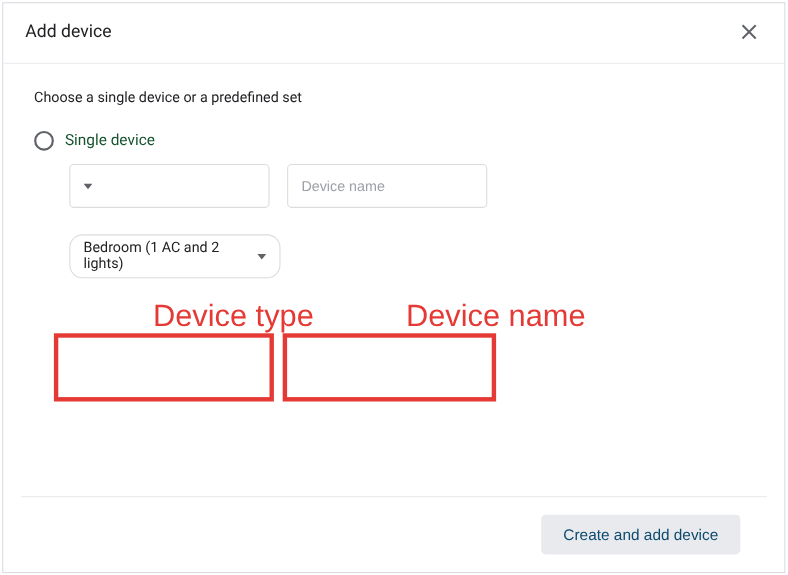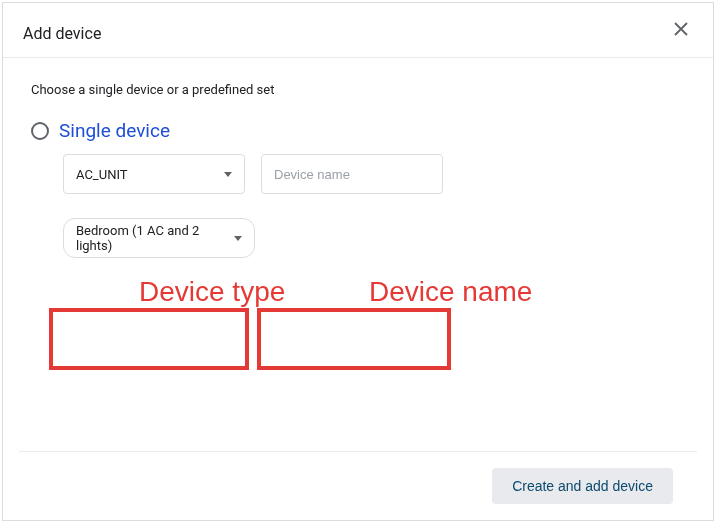--- a/index.html
+++ b/index.html
@@ -18,21 +18,21 @@
       width: 712px;
       height: 519px;
       border: 1px solid #dadce0;
       margin: 2px;
       display: flex;
       flex-direction: column;
       position: relative;
     }
     .dialog-header {
       display: flex;
-      align-items: flex-end;
+      align-items: flex-start;
       justify-content: space-between;
       padding: 16px 20px 14px 20px;
       border-bottom: 1px solid #e8eaed;
     }
     .dialog-title {
       font-size: 16px;
       font-weight: 400;
       color: #202124;
     }
     .close-btn {
@@ -67,22 +67,22 @@
     .radio {
       width: 18px;
       height: 18px;
       border: 2px solid #5f6368;
       border-radius: 50%;
       background: #fff;
       cursor: pointer;
       flex-shrink: 0;
     }
     .option-label {
-      font-size: 19px;
-      color: #1d4ed8;
+      font-size: 14px;
+      color: #14532d;
     }
     .option-controls {
       display: flex;
       gap: 16px;
       margin-left: 32px;
       margin-bottom: 24px;
     }
     .select-wrap {
       position: relative;
       width: 182px;
@@ -177,21 +177,20 @@
   <div class="dialog-body">
     <div class="prompt">Choose a single device or a predefined set</div>
 
     <div class="option-row">
       <div class="radio"></div>
       <div class="option-label">Single device</div>
     </div>
 
     <div class="option-controls">
       <div class="select-wrap">
-        <span class="select-text">AC_UNIT</span>
         <span class="dropdown-arrow"></span>
       </div>
       <input class="text-input" type="text" placeholder="Device name" style="">
     </div>
 
 
     <div class="option-controls">
       <div class="select-wrap wide">
         <span class="select-text">Bedroom (1 AC and 2 lights)</span>
         <span class="dropdown-arrow"></span>

